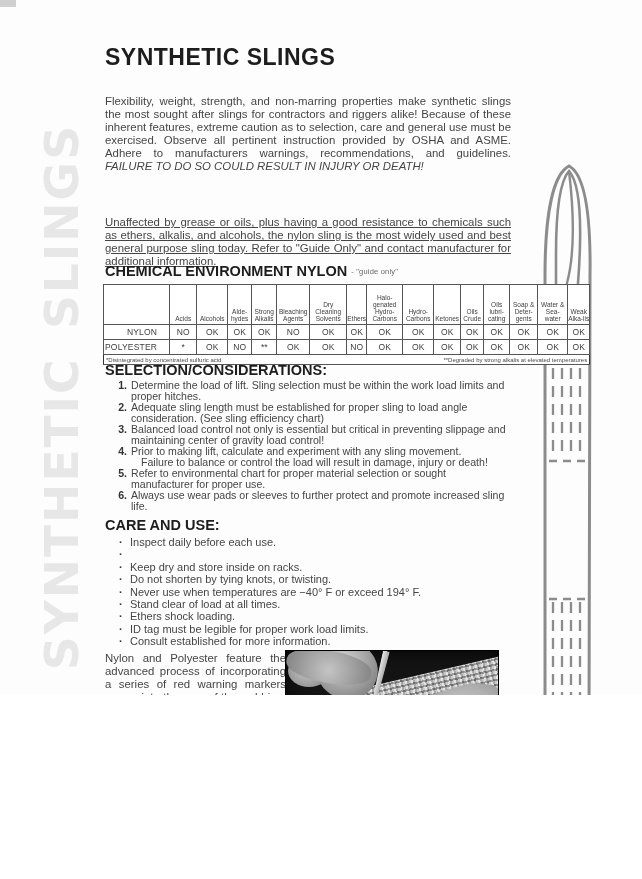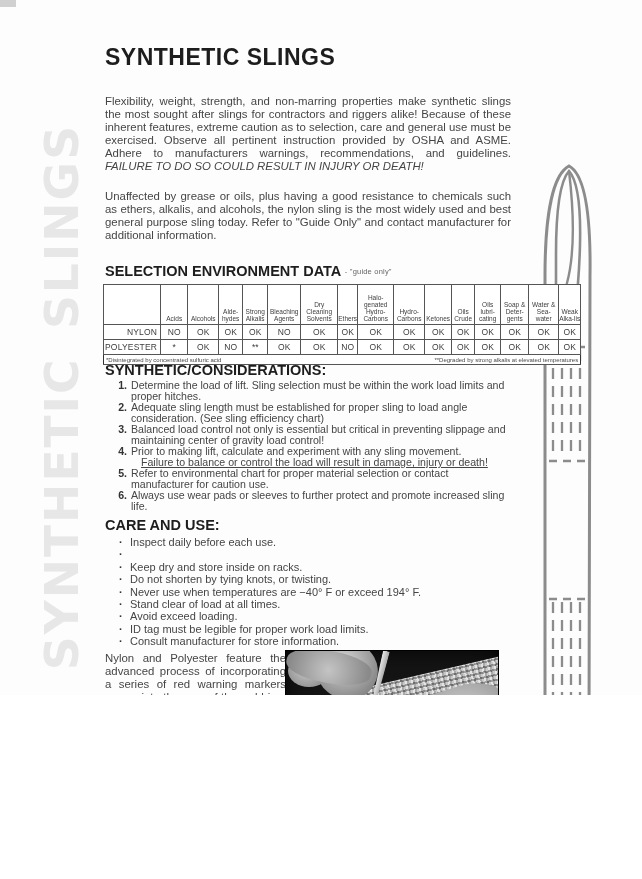--- a/index.html
+++ b/index.html
@@ -13,43 +13,43 @@
              letter-spacing:2px;word-spacing:10px;color:#e7e7e7;}
   .scan-artifact{position:absolute;left:0;top:0;width:16px;height:7px;background:#9a9a9a;opacity:.45;}
   
   .title{position:absolute;left:105px;top:44px;font-size:23px;font-weight:700;color:#1d1d1d;
          letter-spacing:.5px;z-index:2;}
   .subtitle{position:absolute;left:105px;top:72px;font-size:16.5px;font-weight:700;color:#1d1d1d;z-index:2;}
   .para{position:absolute;left:105px;width:406px;font-size:11.4px;line-height:13px;
         text-align:justify;z-index:2;color:#454545;}
   .p1{top:95px;text-align-last:justify;}
   .p1-warning{font-style:italic;text-align-last:left;display:block;}
-  .p2{top:190px;}
+  .p2{top:216px;text-decoration:underline;}
   .section-head{position:absolute;left:105px;font-size:14.5px;font-weight:700;color:#1d1d1d;z-index:2;}
   .chem-head{top:263px;}
   .chem-note{font-size:7.5px;font-weight:400;color:#666;vertical-align:2px;letter-spacing:.2px;}
   
   .chem-wrap{position:absolute;left:103px;top:284px;z-index:3;background:#fff;}
   table.chem{border-collapse:collapse;table-layout:fixed;background:#fff;border:1.5px solid #333;}
   table.chem th,table.chem td{border:1px solid #555;font-weight:400;color:#3c3c3c;overflow:hidden;}
   table.chem thead th{font-size:6.5px;line-height:1.08;vertical-align:bottom;text-align:center;
         padding:1px 0 2px;height:36px;word-wrap:break-word;}
-  table.chem tbody th.rowlabel{font-size:8.5px;text-align:right;padding-right:3px;letter-spacing:.2px;}
+  table.chem tbody th.rowlabel{font-size:8.5px;text-align:right;padding-right:12px;letter-spacing:.2px;}
   table.chem tbody td{font-size:8.5px;text-align:center;height:14px;padding:0;}
   table.chem .footrow td{border-left:none;border-right:none;font-size:6px;height:9px;padding:0 2px;color:#4a4a4a;}
   table.chem .footrow td.fleft{text-align:left;}
   table.chem .footrow td.fright{text-align:right;}
   
   .sel-head{top:362px;}
   .sel-list{position:absolute;left:112px;top:380px;width:396px;z-index:2;font-size:10.6px;
             line-height:11px;color:#454545;}
   .sel-item{display:flex;margin:0;}
   .sel-num{width:15px;text-align:right;margin-right:4px;font-weight:700;flex:none;color:#333;}
   .sel-text{flex:1;}
-  .sel-note{margin-left:10px;text-decoration:underline;}
+  .sel-note{margin-left:10px;}
   
   .care-head{top:517px;}
   .care-list{position:absolute;left:119px;top:536px;width:390px;z-index:2;font-size:11px;
              line-height:12.4px;color:#454545;}
   .care-item{display:flex;}
   .care-bullet{width:7px;margin-right:4px;font-weight:700;flex:none;color:#333;}
   
   .marker-para{top:652px;width:181px;line-height:12.9px;}
   .photo{position:absolute;left:285px;top:650px;width:212px;height:131px;background:#141414;
          overflow:hidden;z-index:2;box-shadow:inset 0 0 22px rgba(0,0,0,.8);border:1px solid #000;}
@@ -128,21 +128,21 @@
   <div class="title">SYNTHETIC SLINGS</div>
 
   <div class="para p1">
     <span>Flexibility, weight, strength, and non-marring properties make synthetic slings the most sought after slings for contractors and riggers alike! Because of these inherent features, extreme caution as to selection, care and general use must be exercised. Observe all pertinent instruction provided by OSHA and ASME. Adhere to manufacturers warnings, recommendations, and guidelines.</span>
     <span class="p1-warning">FAILURE TO DO SO COULD RESULT IN INJURY OR DEATH!</span>
   </div>
 
   <div class="para p2">Unaffected by grease or oils, plus having a good resistance to chemicals such as ethers, alkalis, and alcohols, the nylon sling is the most widely used and best general purpose sling today. Refer to "Guide Only" and contact manufacturer for additional information.</div>
 
   <div class="section-head chem-head">
-    <span>SELECTION ENVIRONMENT DATA</span>
+    <span>CHEMICAL ENVIRONMENT NYLON</span>
     <span class="chem-note">- "guide only"</span>
   </div>
 
   <div class="chem-wrap">
     <table class="chem">
       <colgroup id="chem-colgroup">
           <col style="width: 52px;">
           <col style="width: 27px;">
           <col style="width: 31px;">
           <col style="width: 24px;">
@@ -219,41 +219,41 @@
         </tbody>
       <tfoot>
         <tr class="footrow">
           <td class="fleft" colspan="8">*Disintegrated by concentrated sulfuric acid</td>
           <td class="fright" colspan="8">**Degraded by strong alkalis at elevated temperatures</td>
         </tr>
       </tfoot>
     </table>
   </div>
 
-  <div class="section-head sel-head">SYNTHETIC/CONSIDERATIONS:</div>
+  <div class="section-head sel-head">SELECTION/CONSIDERATIONS:</div>
   <div class="sel-list" id="sel-list">
       <div class="sel-item">
         <span class="sel-num">1.</span>
         <span class="sel-text">Determine the load of lift. Sling selection must be within the work load limits and proper hitches.</span>
       </div>
       <div class="sel-item">
         <span class="sel-num">2.</span>
         <span class="sel-text">Adequate sling length must be established for proper sling to load angle consideration. (See sling efficiency chart)</span>
       </div>
       <div class="sel-item">
         <span class="sel-num">3.</span>
         <span class="sel-text">Balanced load control not only is essential but critical in preventing slippage and maintaining center of gravity load control!</span>
       </div>
       <div class="sel-item">
         <span class="sel-num">4.</span>
         <span class="sel-text">Prior to making lift, calculate and experiment with any sling movement.<div class="sel-note">Failure to balance or control the load will result in damage, injury or death!</div></span>
       </div>
       <div class="sel-item">
         <span class="sel-num">5.</span>
-        <span class="sel-text">Refer to environmental chart for proper material selection or contact manufacturer for caution use.</span>
+        <span class="sel-text">Refer to environmental chart for proper material selection or sought manufacturer for proper use.</span>
       </div>
       <div class="sel-item">
         <span class="sel-num">6.</span>
         <span class="sel-text">Always use wear pads or sleeves to further protect and promote increased sling life.</span>
       </div>
     </div>
 
   <div class="section-head care-head">CARE AND USE:</div>
   <div class="care-list" id="care-list">
       <div class="care-item">
@@ -274,29 +274,29 @@
       <div class="care-item">
         <span class="care-bullet">·</span>
         <span>Never use when temperatures are −40° F or exceed 194° F.</span>
       </div>
       <div class="care-item">
         <span class="care-bullet">·</span>
         <span>Stand clear of load at all times.</span>
       </div>
       <div class="care-item">
         <span class="care-bullet">·</span>
-        <span>Avoid exceed loading.</span>
+        <span>Ethers shock loading.</span>
       </div>
       <div class="care-item">
         <span class="care-bullet">·</span>
         <span>ID tag must be legible for proper work load limits.</span>
       </div>
       <div class="care-item">
         <span class="care-bullet">·</span>
-        <span>Consult manufacturer for store information.</span>
+        <span>Consult established for more information.</span>
       </div>
     </div>
 
   <div class="para marker-para">Nylon and Polyester feature the advanced process of incorporating a series of red warning markers woven into the core of the webbing. When the sling body or eyes become worn, cut or damaged the red yarn becomes exposed and affords the user the opportunity to remove the sling from service.</div>
 
   <div class="photo">
     <div class="web-band"></div>
     <div class="web-mark"></div>
     <div class="hand-blob finger-left2"></div>
     <div class="hand-blob thumb-left"></div>

